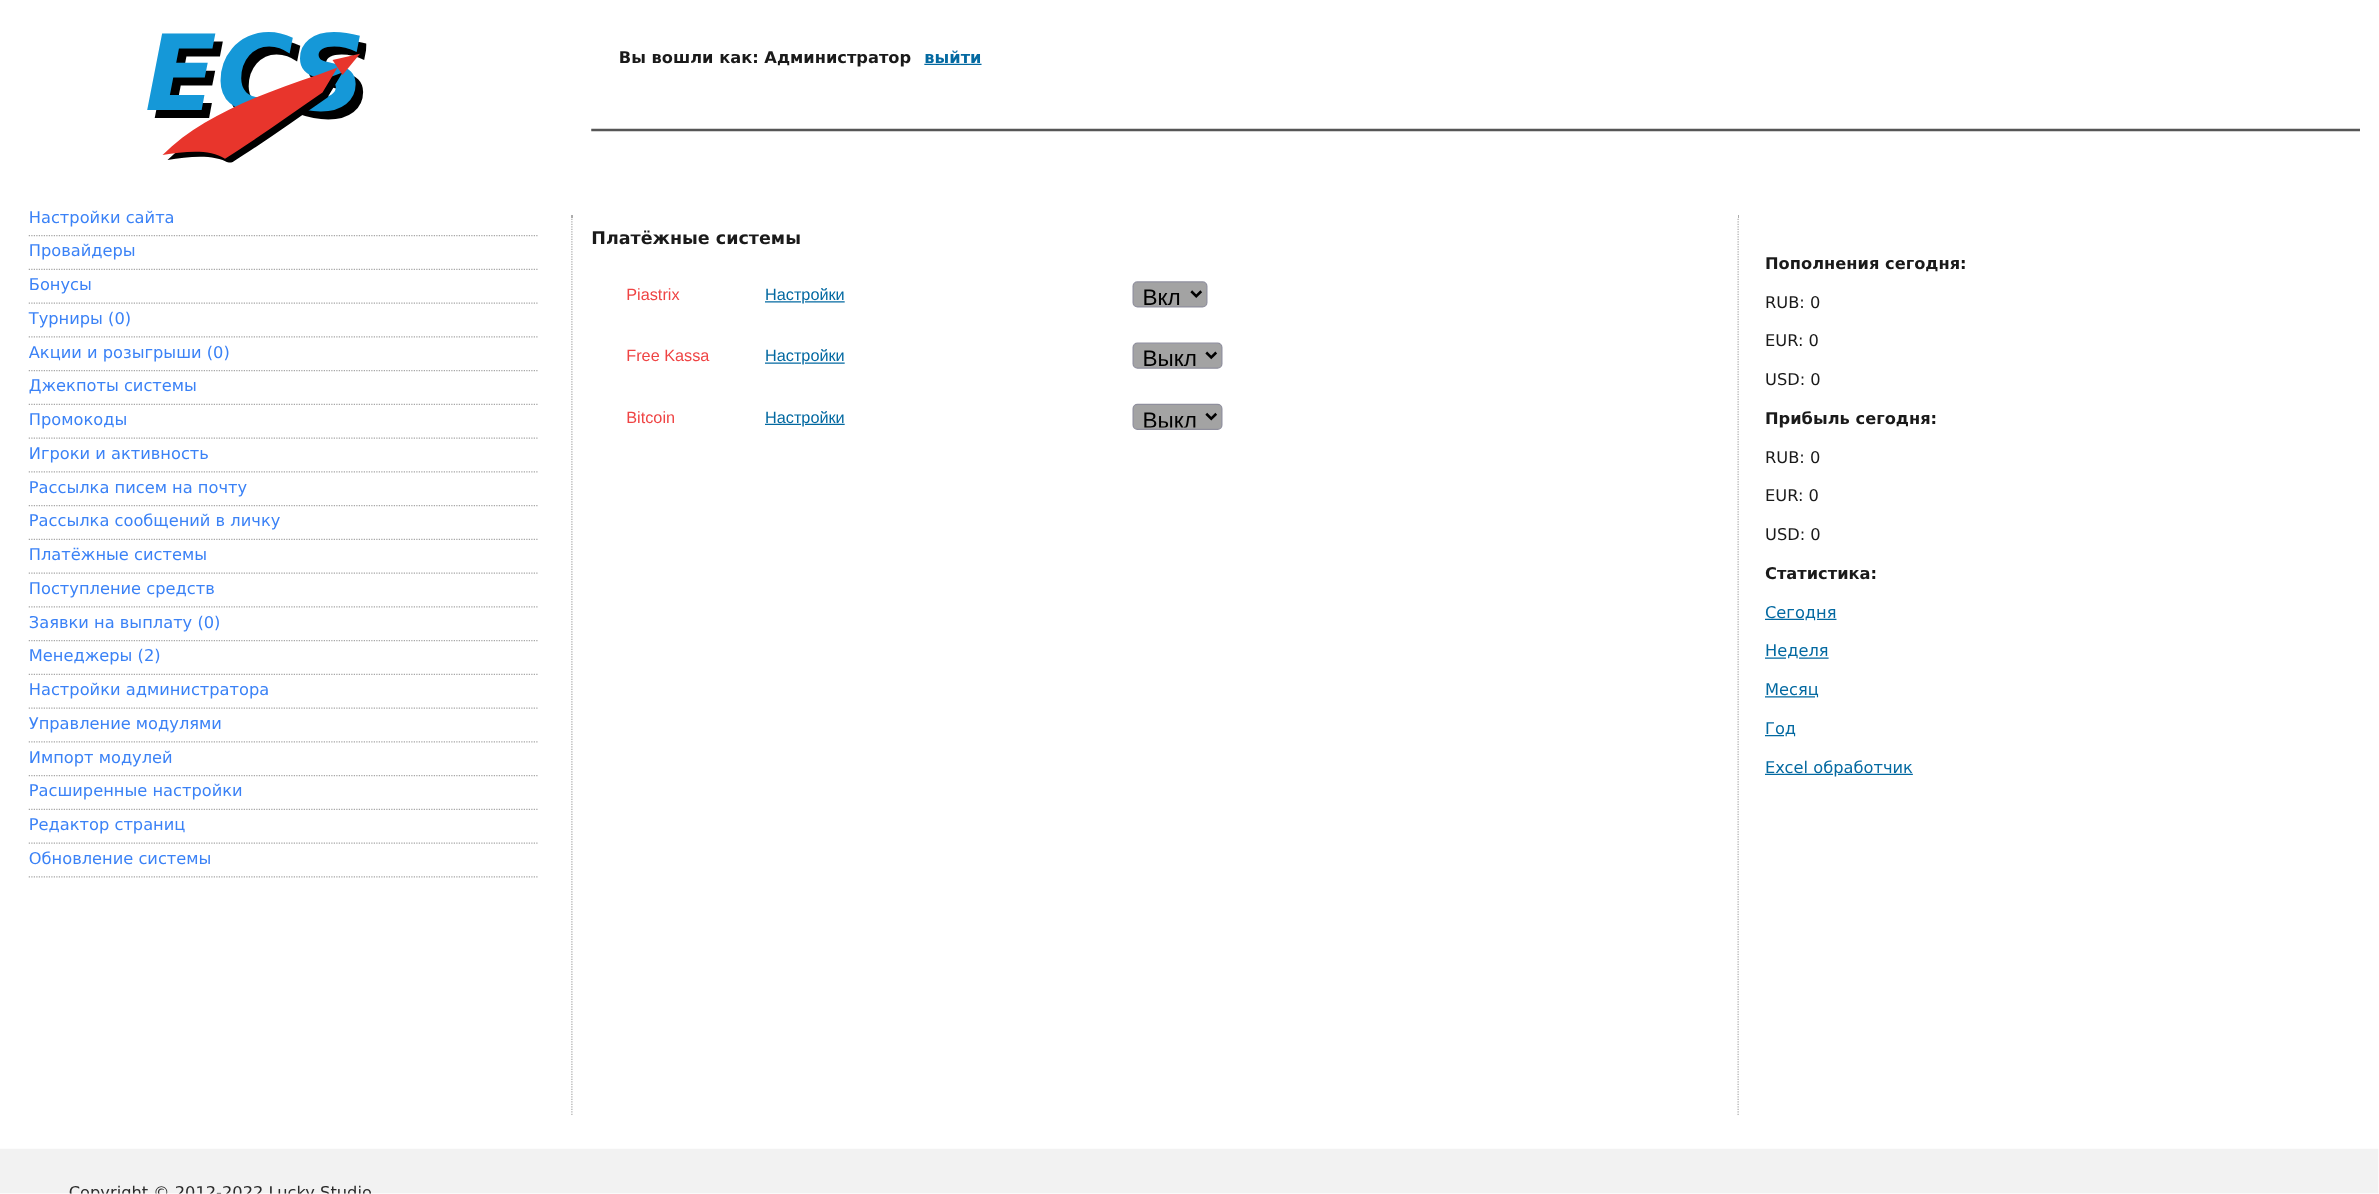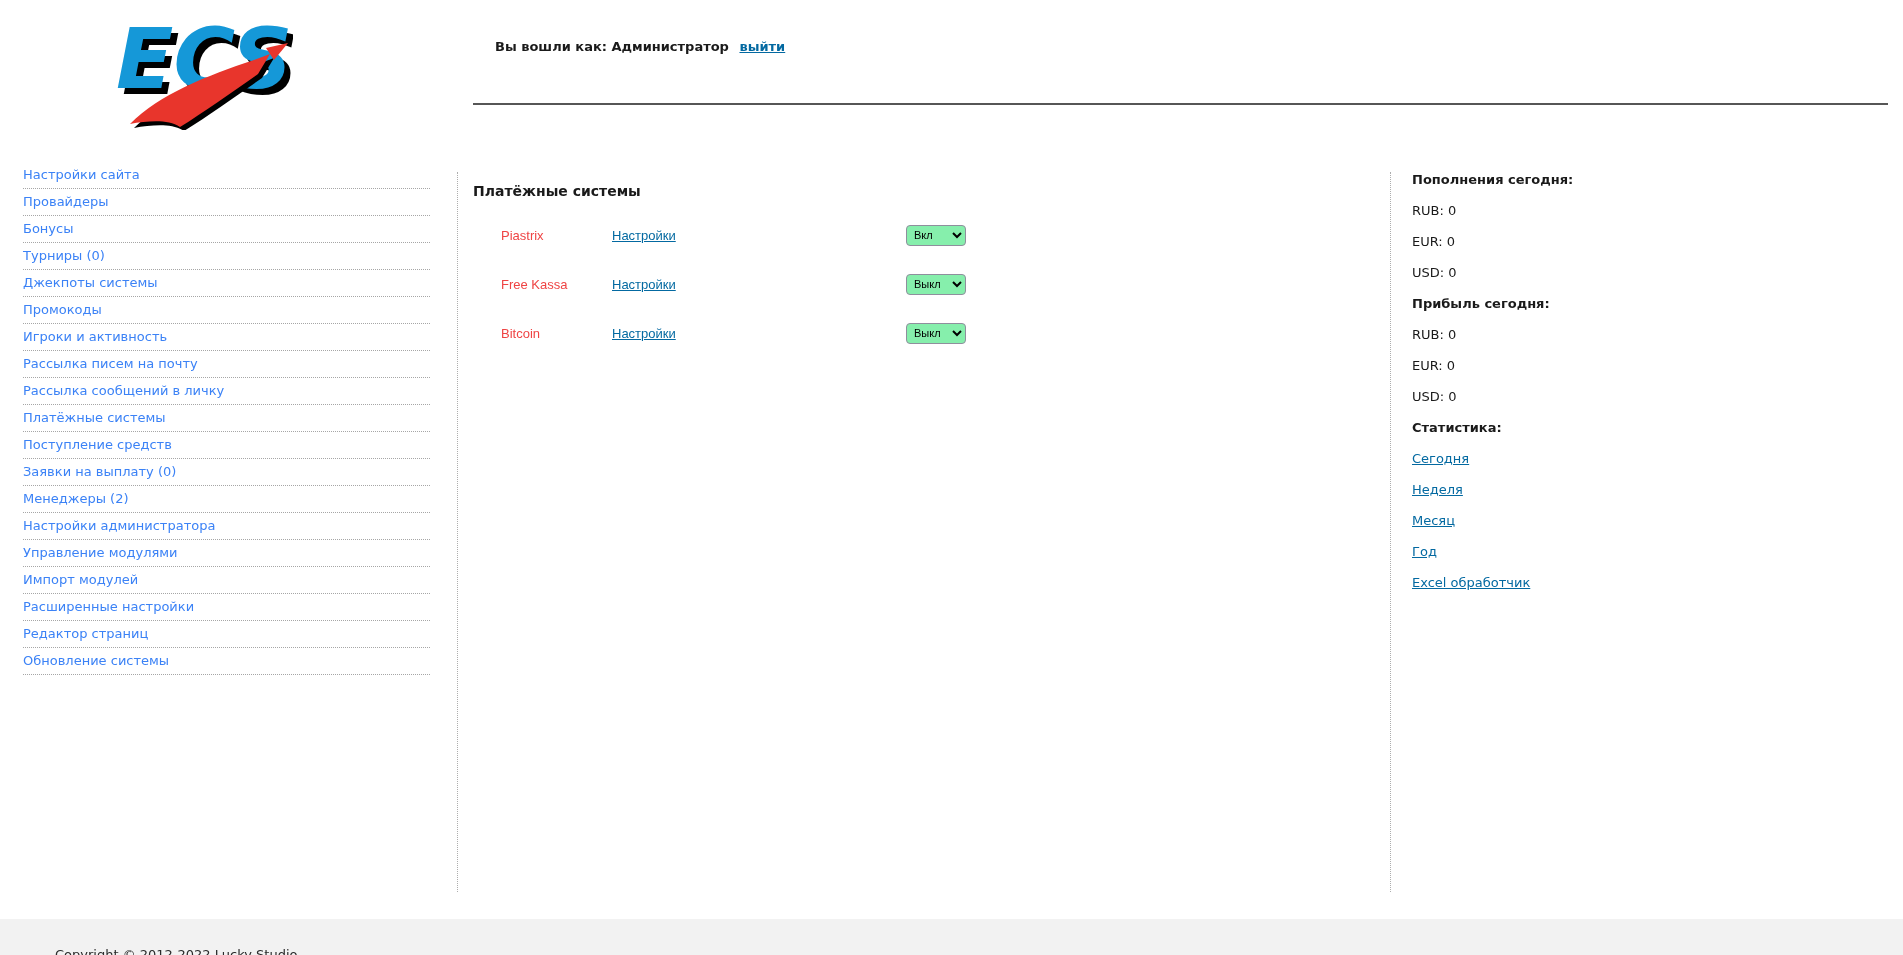--- a/index.html
+++ b/index.html
@@ -31,26 +31,26 @@
   .vdiv{position:absolute;top:172px;height:720px;border-left:1px dotted #adadad;width:0;}
   .vdiv.one{left:457px;}
   .vdiv.two{left:1390px;}
   
   .center{position:absolute;left:473px;top:183px;width:900px;}
   .center-title{font-size:14px;font-weight:bold;margin:0 0 26px 0;}
   .pay-row{display:flex;align-items:center;margin-bottom:29px;height:20px;}
   .pay-name{width:111px;margin-left:28px;font-family:"Liberation Sans",sans-serif;font-size:13px;color:#ef4444;}
   .pay-link{width:294px;font-family:"Liberation Sans",sans-serif;font-size:13px;}
   .pay-select{
-    font-family:"Liberation Sans",sans-serif;font-size:11px;
+    font-family:"Liberation Sans",sans-serif;font-size:18px;
     padding:1px 3px;min-width:60px;height:21px;
-    border:1px solid #8f8f9d;border-radius:4px;background:#86efac;
+    border:1px solid #8f8f9d;border-radius:4px;background:#a3a3a3;
   }
   
-  .rightcol{position:absolute;left:1412px;top:172px;width:300px;font-size:13px;}
+  .rightcol{position:absolute;left:1412px;top:204px;width:300px;font-size:13px;}
   .rightcol .line{margin-bottom:15px;line-height:16px;}
   .rightcol .head{font-weight:bold;}
   
   .footer{
     position:absolute;left:0;right:0;bottom:0;height:36px;
     background:#f2f2f2;
   }
   .footer-text{
     position:absolute;left:55px;top:28px;
     font-size:13px;color:#2b2b2b;white-space:nowrap;
@@ -80,20 +80,21 @@
       <a>выйти</a>
     </div>
   </div>
   <div class="hdr-rule"></div>
 
   <ul class="menu">
     <li>Настройки сайта</li>
     <li>Провайдеры</li>
     <li>Бонусы</li>
     <li>Турниры (0)</li>
+    <li>Акции и розыгрыши (0)</li>
     <li>Джекпоты системы</li>
     <li>Промокоды</li>
     <li>Игроки и активность</li>
     <li>Рассылка писем на почту</li>
     <li>Рассылка сообщений в личку</li>
     <li>Платёжные системы</li>
     <li>Поступление средств</li>
     <li>Заявки на выплату (0)</li>
     <li>Менеджеры (2)</li>
     <li>Настройки администратора</li>

